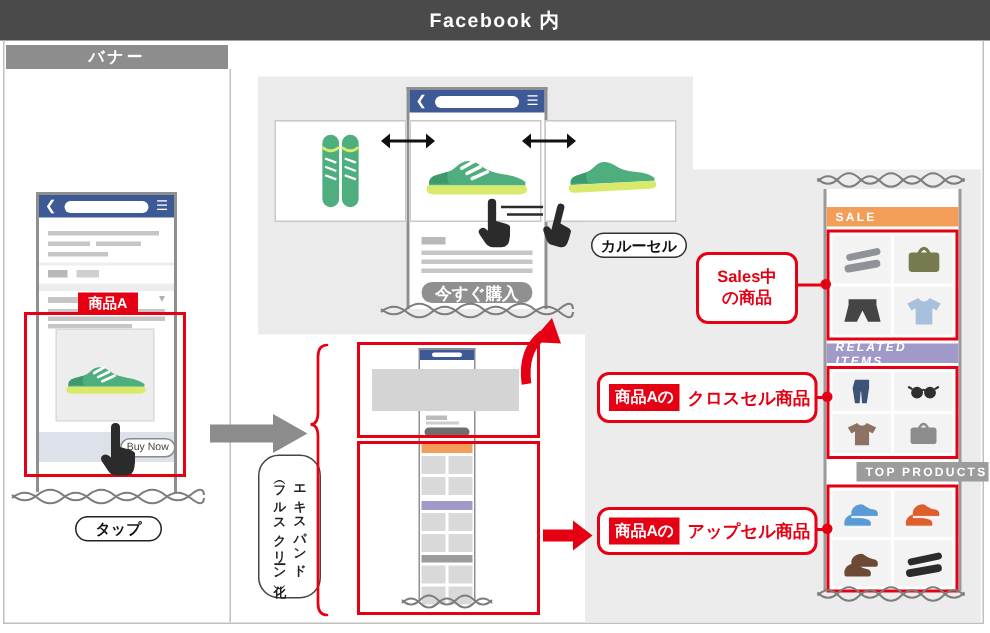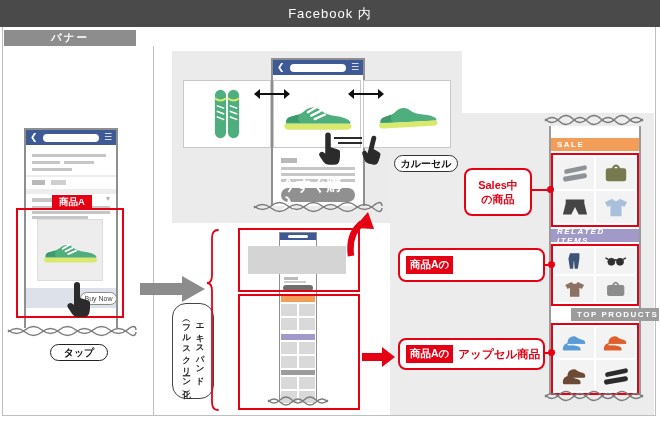--- a/index.html
+++ b/index.html
@@ -1,24 +1,24 @@
 <!DOCTYPE html>
 <html style="--red: #e50013; --fbblue: #3d5a96; --orange: #f29e59; --purple: #a19ac9; --graybar: #9c9c9c; --green_shoe: #4fae7e; --sole: #d9e96b; --green: #4fae7e;"><head>
 <meta charset="utf-8">
 <style>
   html,body{margin:0;padding:0;background:#fff;font-family:"Liberation Sans","DejaVu Sans",sans-serif;}
   #stage{position:relative;width:660px;height:422px;background:#fff;overflow:hidden;}
   .abs{position:absolute;}
   
-  .topbar{left:0;top:0;width:660px;height:27px;background:#4a4a4a;color:#fff;font-weight:normal;
+  .topbar{left:0;top:0;width:660px;height:27px;background:#4a4a4a;color:#fff;font-weight:bold;
           font-size:13px;display:flex;align-items:center;justify-content:center;letter-spacing:1px;}
   .outline{left:2px;top:27px;width:654px;height:389px;border:1px solid #bfbfbf;border-top:none;box-sizing:border-box;}
   .colhead{top:30px;height:16px;background:#8d8d8d;color:#fff;font-weight:bold;font-size:10.5px;
            display:flex;align-items:center;justify-content:center;letter-spacing:2px;}
-  .colhead.banner{left:4px;width:132px;}
+  .colhead.banner{left:4px;width:148px;}
   .colhead.canvas{left:156px;width:498px;}
   .vdivider{left:153px;top:46px;width:1px;height:369px;background:#bfbfbf;}
   
   .panel-top{left:172px;top:51px;width:290px;height:172px;background:#ebebeb;}
   .panel-right{left:390px;top:113px;width:264px;height:302px;background:#ececec;}
   
   .phone{background:#fff;border:2px solid #8f8f8f;border-bottom:none;box-sizing:border-box;}
   .phone1{left:24px;top:128px;width:94px;height:200px;z-index:2;}
   .phone2{left:271px;top:58px;width:94px;height:148px;z-index:1;}
   .phonehead{position:absolute;left:0;top:0;right:0;height:15px;background:var(--fbblue);
@@ -39,21 +39,21 @@
   .footband{left:26px;top:288px;width:90px;height:20px;background:#dde1e9;z-index:2;}
   .buynow{left:80px;top:292px;width:37px;height:13px;background:#fff;border:1.2px solid #8a8a8a;border-radius:7px;
           font-size:7px;color:#444;display:flex;align-items:center;justify-content:center;box-sizing:border-box;z-index:4;}
   .tap{left:50px;top:344px;width:58px;height:17px;background:#fff;border:1.5px solid #222;border-radius:9px;
        font-size:10px;font-weight:bold;color:#111;display:flex;align-items:center;justify-content:center;box-sizing:border-box;}
   
   .card{position:absolute;top:80px;width:88px;height:68px;background:#fff;border:1px solid #c8c8c8;
         box-sizing:border-box;display:flex;align-items:center;justify-content:center;z-index:2;}
   .card1{left:183px;} .card2{left:273px;} .card3{left:363px;}
   .buynow2{left:281px;top:188px;width:74px;height:14px;background:#909090;border-radius:7px;color:#fff;
-           font-size:15px;font-weight:bold;display:flex;align-items:center;justify-content:center;z-index:2;}
+           font-size:11px;font-weight:bold;display:flex;align-items:center;justify-content:center;z-index:2;}
   .car-label{left:394px;top:155px;width:64px;height:17px;background:#fff;border:1.5px solid #333;border-radius:9px;
              font-size:10px;font-weight:bold;color:#111;display:flex;align-items:center;justify-content:center;
              box-sizing:border-box;z-index:6;}
   
   .expand{left:172px;top:303px;width:42px;height:96px;background:#fff;border:1.5px solid #444;border-radius:14px;
           box-sizing:border-box;display:flex;align-items:center;justify-content:center;z-index:3;}
   .expand .vtext{writing-mode:vertical-rl;text-orientation:upright;font-size:8.5px;font-weight:bold;color:#222;
                  letter-spacing:1px;line-height:1.6;}
   .redboxT{left:238px;top:228px;width:122px;height:64px;border:2.5px solid var(--red);box-sizing:border-box;z-index:4;}
   .redboxB{left:238px;top:294px;width:122px;height:116px;border:2.5px solid var(--red);box-sizing:border-box;z-index:4;}
@@ -432,20 +432,21 @@
 
   <div class="abs callout co-sale">
     <span>Sales中</span>
     <span>の商品</span>
   </div>
   <div class="abs conline" style="left:532px;top:189px;width:17px;"></div>
   <div class="abs condot" style="left:547px;top:186px;"></div>
 
   <div class="abs callout co-row co-cross">
     <span class="co-badge">商品Aの</span>
+    <span class="co-label">クロスセル商品</span>
   </div>
   <div class="abs conline" style="left:544px;top:264px;width:8px;"></div>
   <div class="abs condot" style="left:548px;top:261px;"></div>
 
   <div class="abs callout co-row co-up">
     <span class="co-badge">商品Aの</span>
     <span class="co-label">アップセル商品</span>
   </div>
   <div class="abs conline" style="left:544px;top:352px;width:8px;"></div>
   <div class="abs condot" style="left:548px;top:349px;"></div>

